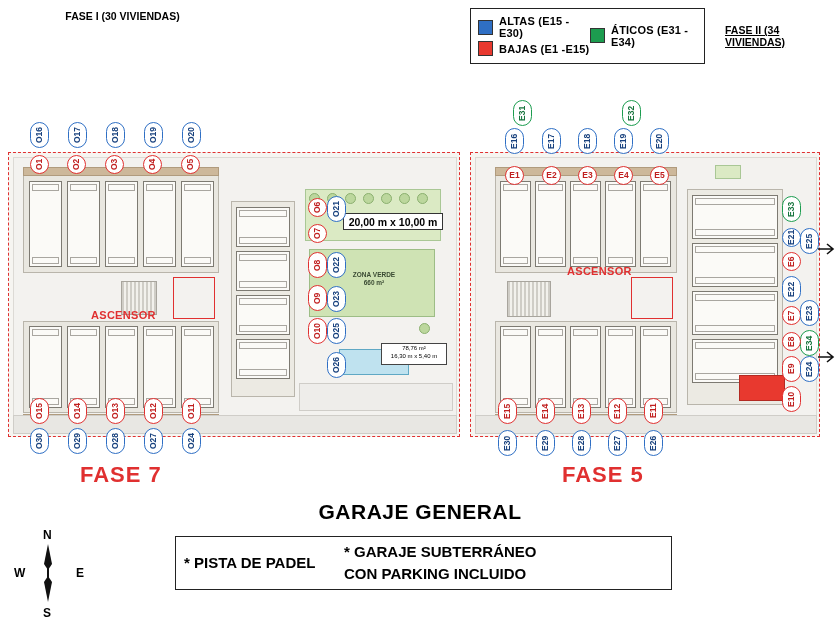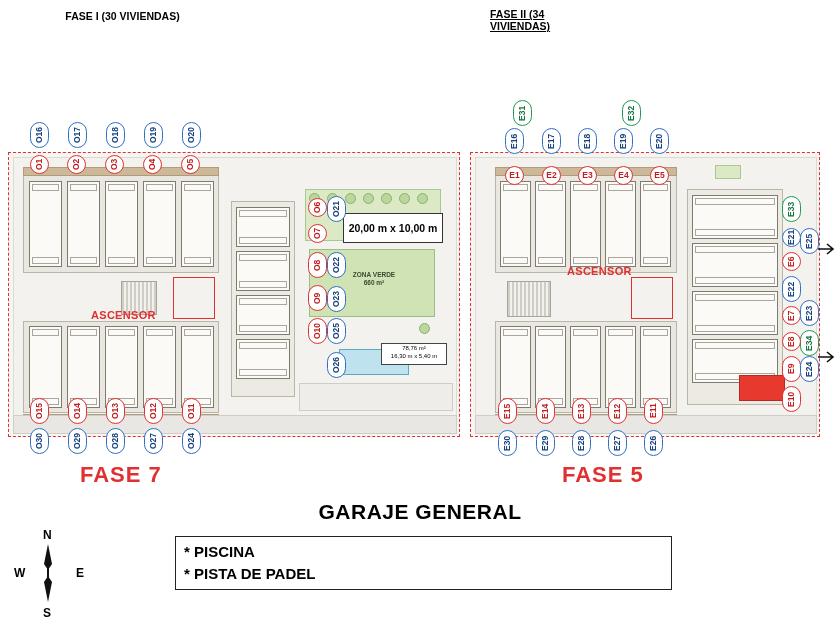--- a/index.html
+++ b/index.html
@@ -119,20 +119,40 @@
   .cmp-needle{position:absolute;left:29px;top:16px;width:14px;height:58px;}
 </style>
 </head>
 <body>
 
 <div class="abs" id="legend-fase1">
   <div class="legend-title">FASE I (30 VIVIENDAS)</div>
 </div>
 
 <div class="abs" id="legend-fase2">
+  <div class="legend">
+    <div class="legend-cols">
+      <div class="col">
+        <div class="legend-row">
+          <span class="swatch" style="background:#2f6fc4"></span>
+          <span class="legend-label">ALTAS (E15 -E30)</span>
+        </div>
+        <div class="legend-row">
+          <span class="swatch" style="background:#e8392f"></span>
+          <span class="legend-label">BAJAS (E1 -E15)</span>
+        </div>
+      </div>
+      <div class="col" style="min-width:118px;display:flex;align-items:center;">
+        <div class="legend-row" style="margin:0">
+          <span class="swatch" style="background:#1c9c4f"></span>
+          <span class="legend-label">ÁTICOS (E31 -E34)</span>
+        </div>
+      </div>
+    </div>
+  </div>
   <div class="f2title">FASE II (34 VIVIENDAS)</div>
 </div>
 
 <div class="site" id="site-fase1">
 
   <div class="road" style="left:4px;top:4px;width:444px;height:277px;background:#f3f2ef;border:1px solid #dcdad5;"></div>
 
   <div class="block" style="left:14px;top:22px;width:196px;height:98px;"></div>
   <div class="woodstrip" style="left:14px;top:14px;width:196px;height:9px;"></div>
   <div class="unit" style="left:20px;top:28px;width:33px;height:86px;"></div>
@@ -168,21 +188,21 @@
   <div class="tree" style="left:318px;top:40px;"></div>
   <div class="tree" style="left:336px;top:40px;"></div>
   <div class="tree" style="left:354px;top:40px;"></div>
   <div class="tree" style="left:372px;top:40px;"></div>
   <div class="tree" style="left:390px;top:40px;"></div>
   <div class="tree" style="left:408px;top:40px;"></div>
   <div class="tree" style="left:300px;top:170px;"></div>
   <div class="tree" style="left:320px;top:172px;"></div>
   <div class="tree" style="left:410px;top:170px;"></div>
 
-  <div class="note-box" style="left:334px;top:60px;width:100px;height:30px;">20,00 m x 10,00 m</div>
+  <div class="note-box" style="left:334px;top:60px;width:100px;height:17px;">20,00 m x 10,00 m</div>
 
   <div class="pool" style="left:330px;top:196px;width:70px;height:26px;"></div>
   <div class="pool-note" style="left:372px;top:190px;width:66px;height:22px;">
     <span>78,76 m²</span><br>
     <span>16,30 m x 5,40 m</span>
   </div>
 
   <div class="road" style="left:4px;top:262px;width:444px;height:19px;background:#e8e7e3;"></div>
   <div class="road" style="left:290px;top:230px;width:154px;height:28px;background:#eeedea;"></div>
 </div>
@@ -308,22 +328,25 @@
   <path d="M0 9 H14 M9 4 L15 9 L9 14" stroke="#111" stroke-width="1.6" fill="none"></path>
 </svg>
 
 <div class="phase-title" style="left:80px;top:462px;">FASE 7</div>
 <div class="phase-title" style="left:562px;top:462px;">FASE 5</div>
 
 <div id="plano-general">GARAJE GENERAL</div>
 
 <div id="features">
   <div class="feat-col" id="fc1">
-    <div>* PISCINA</div>
     <div>* PISTA DE PADEL</div>
+  </div>
+  <div class="feat-col" id="fc2">
+    <div>* GARAJE SUBTERRÁNEO</div>
+    <div>CON PARKING INCLUIDO</div>
   </div>
 </div>
 
 <div id="compass">
   <span class="cmp-letter cmp-n">N</span>
   <span class="cmp-letter cmp-s">S</span>
   <span class="cmp-letter cmp-e">E</span>
   <span class="cmp-letter cmp-w">W</span>
   <svg class="cmp-needle" viewBox="0 0 14 58">
     <polygon points="7,0 11,20 7,26 3,20" fill="#111"></polygon>

